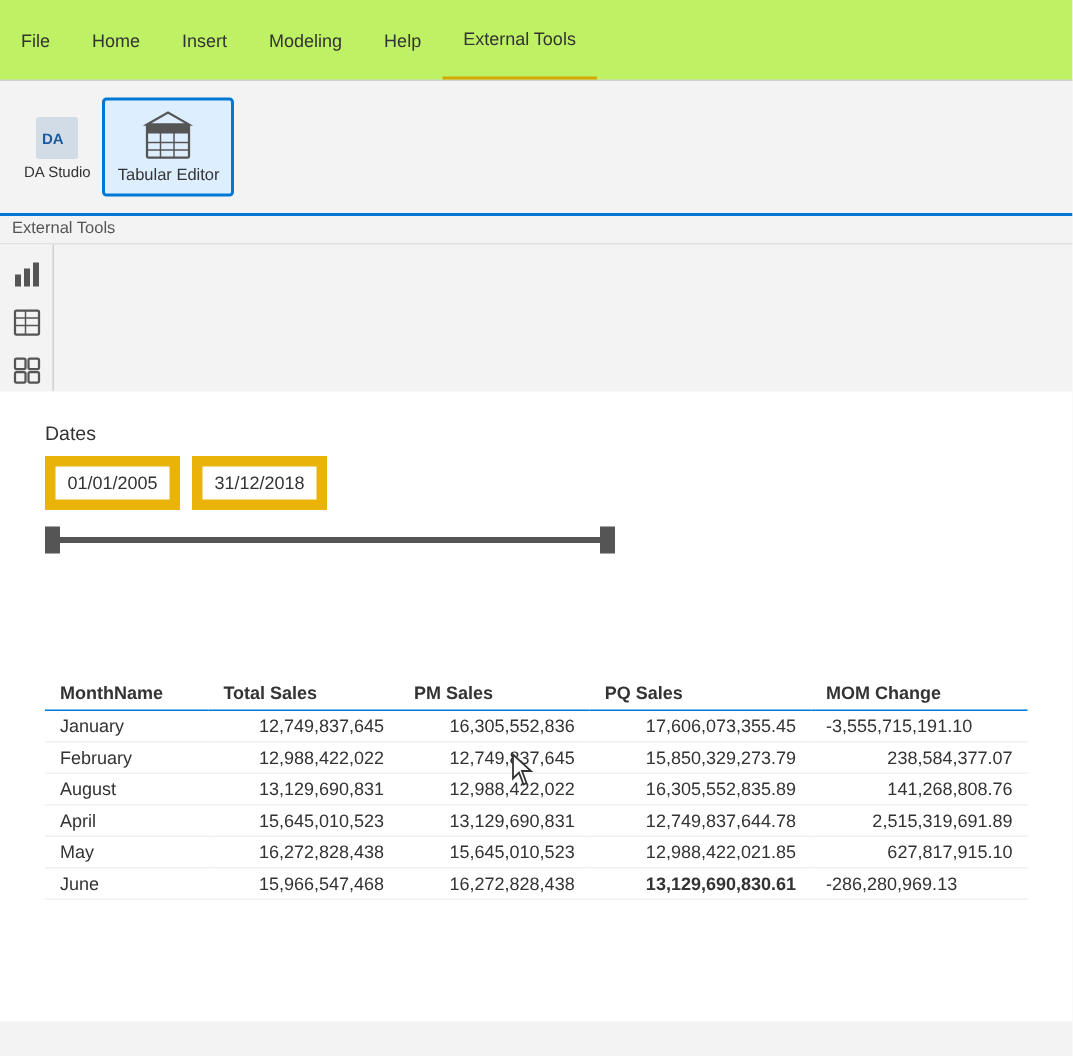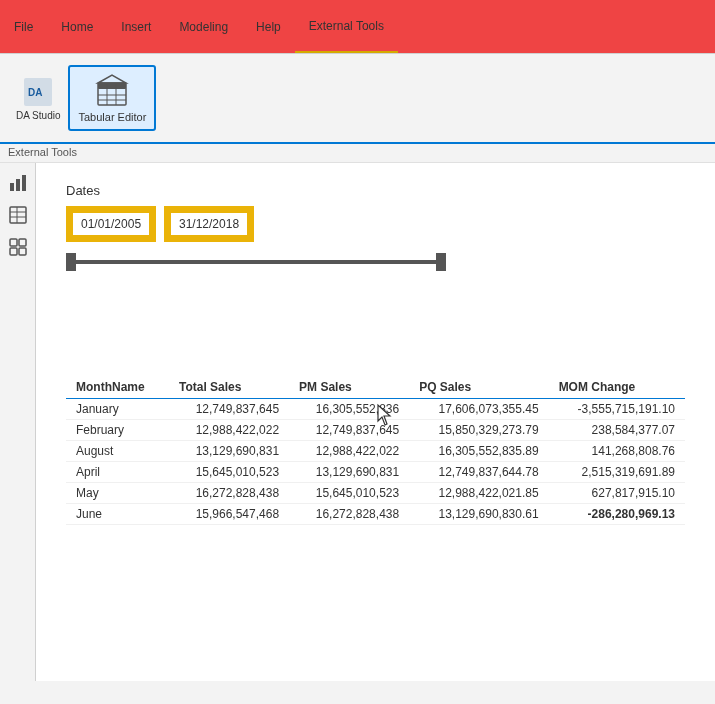--- a/index.html
+++ b/index.html
@@ -9,21 +9,21 @@
       background: #f3f3f3;
       width: 715px;
       height: 704px;
       overflow: hidden;
     }
 
     
     .menu-bar {
       display: flex;
       align-items: stretch;
-      background: #ef4444;
+      background: #bef264;
       border-bottom: 1px solid #d0d0d0;
       height: 54px;
       padding: 0 0;
     }
     .menu-item {
       display: flex;
       align-items: center;
       padding: 0 14px;
       font-size: 12px;
       color: #333;
@@ -75,21 +75,21 @@
       font-size: 11px;
       color: #555;
       padding: 2px 8px 4px 8px;
       background: #f3f3f3;
       border-bottom: 1px solid #e0e0e0;
     }
 
     
     .main-area {
       display: flex;
-      flex-direction: row;
+      flex-direction: column;
       height: calc(704px - 54px - 90px - 20px - 22px);
     }
 
     .sidebar {
       width: 36px;
       background: #f3f3f3;
       border-right: 1px solid #d0d0d0;
       display: flex;
       flex-direction: column;
       align-items: center;
@@ -165,21 +165,21 @@
       top: 50%;
       transform: translateY(-50%);
       width: 10px;
       height: 18px;
       background: #555;
       cursor: pointer;
     }
 
     
     .data-table-section {
-      margin-top: 104px;
+      margin-top: 81px;
     }
     .data-table {
       border-collapse: collapse;
       width: 100%;
       font-size: 12px;
     }
     .data-table th {
       text-align: left;
       padding: 4px 10px;
       font-weight: 600;
@@ -327,21 +327,21 @@
             <th>PQ Sales</th>
             <th>MOM Change</th>
           </tr>
         </thead>
         <tbody id="table-body">
         <tr>
               <td>January</td>
               <td style="text-align: right;">12,749,837,645</td>
               <td style="text-align: right;">16,305,552,836</td>
               <td style="text-align: right;">17,606,073,355.45</td>
-              <td style="text-align: right;">-3,555,715,191.10</td>
+              <td style="text-align: left;">-3,555,715,191.10</td>
             </tr>
             <tr>
               <td>February</td>
               <td style="text-align: right;">12,988,422,022</td>
               <td style="text-align: right;">12,749,837,645</td>
               <td style="text-align: right;">15,850,329,273.79</td>
               <td style="text-align: right;">238,584,377.07</td>
             </tr>
             <tr>
               <td>August</td>
@@ -361,20 +361,20 @@
               <td>May</td>
               <td style="text-align: right;">16,272,828,438</td>
               <td style="text-align: right;">15,645,010,523</td>
               <td style="text-align: right;">12,988,422,021.85</td>
               <td style="text-align: right;">627,817,915.10</td>
             </tr>
             <tr>
               <td>June</td>
               <td style="text-align: right;">15,966,547,468</td>
               <td style="text-align: right;">16,272,828,438</td>
-              <td style="text-align: right;">13,129,690,830.61</td>
-              <td style="text-align: right; font-weight: bold;">-286,280,969.13</td>
+              <td style="text-align: right; font-weight: bold;">13,129,690,830.61</td>
+              <td style="">-286,280,969.13</td>
             </tr>
           </tbody>
       </table>
     </div>
   </div>
 </div>
 
 </body></html>

